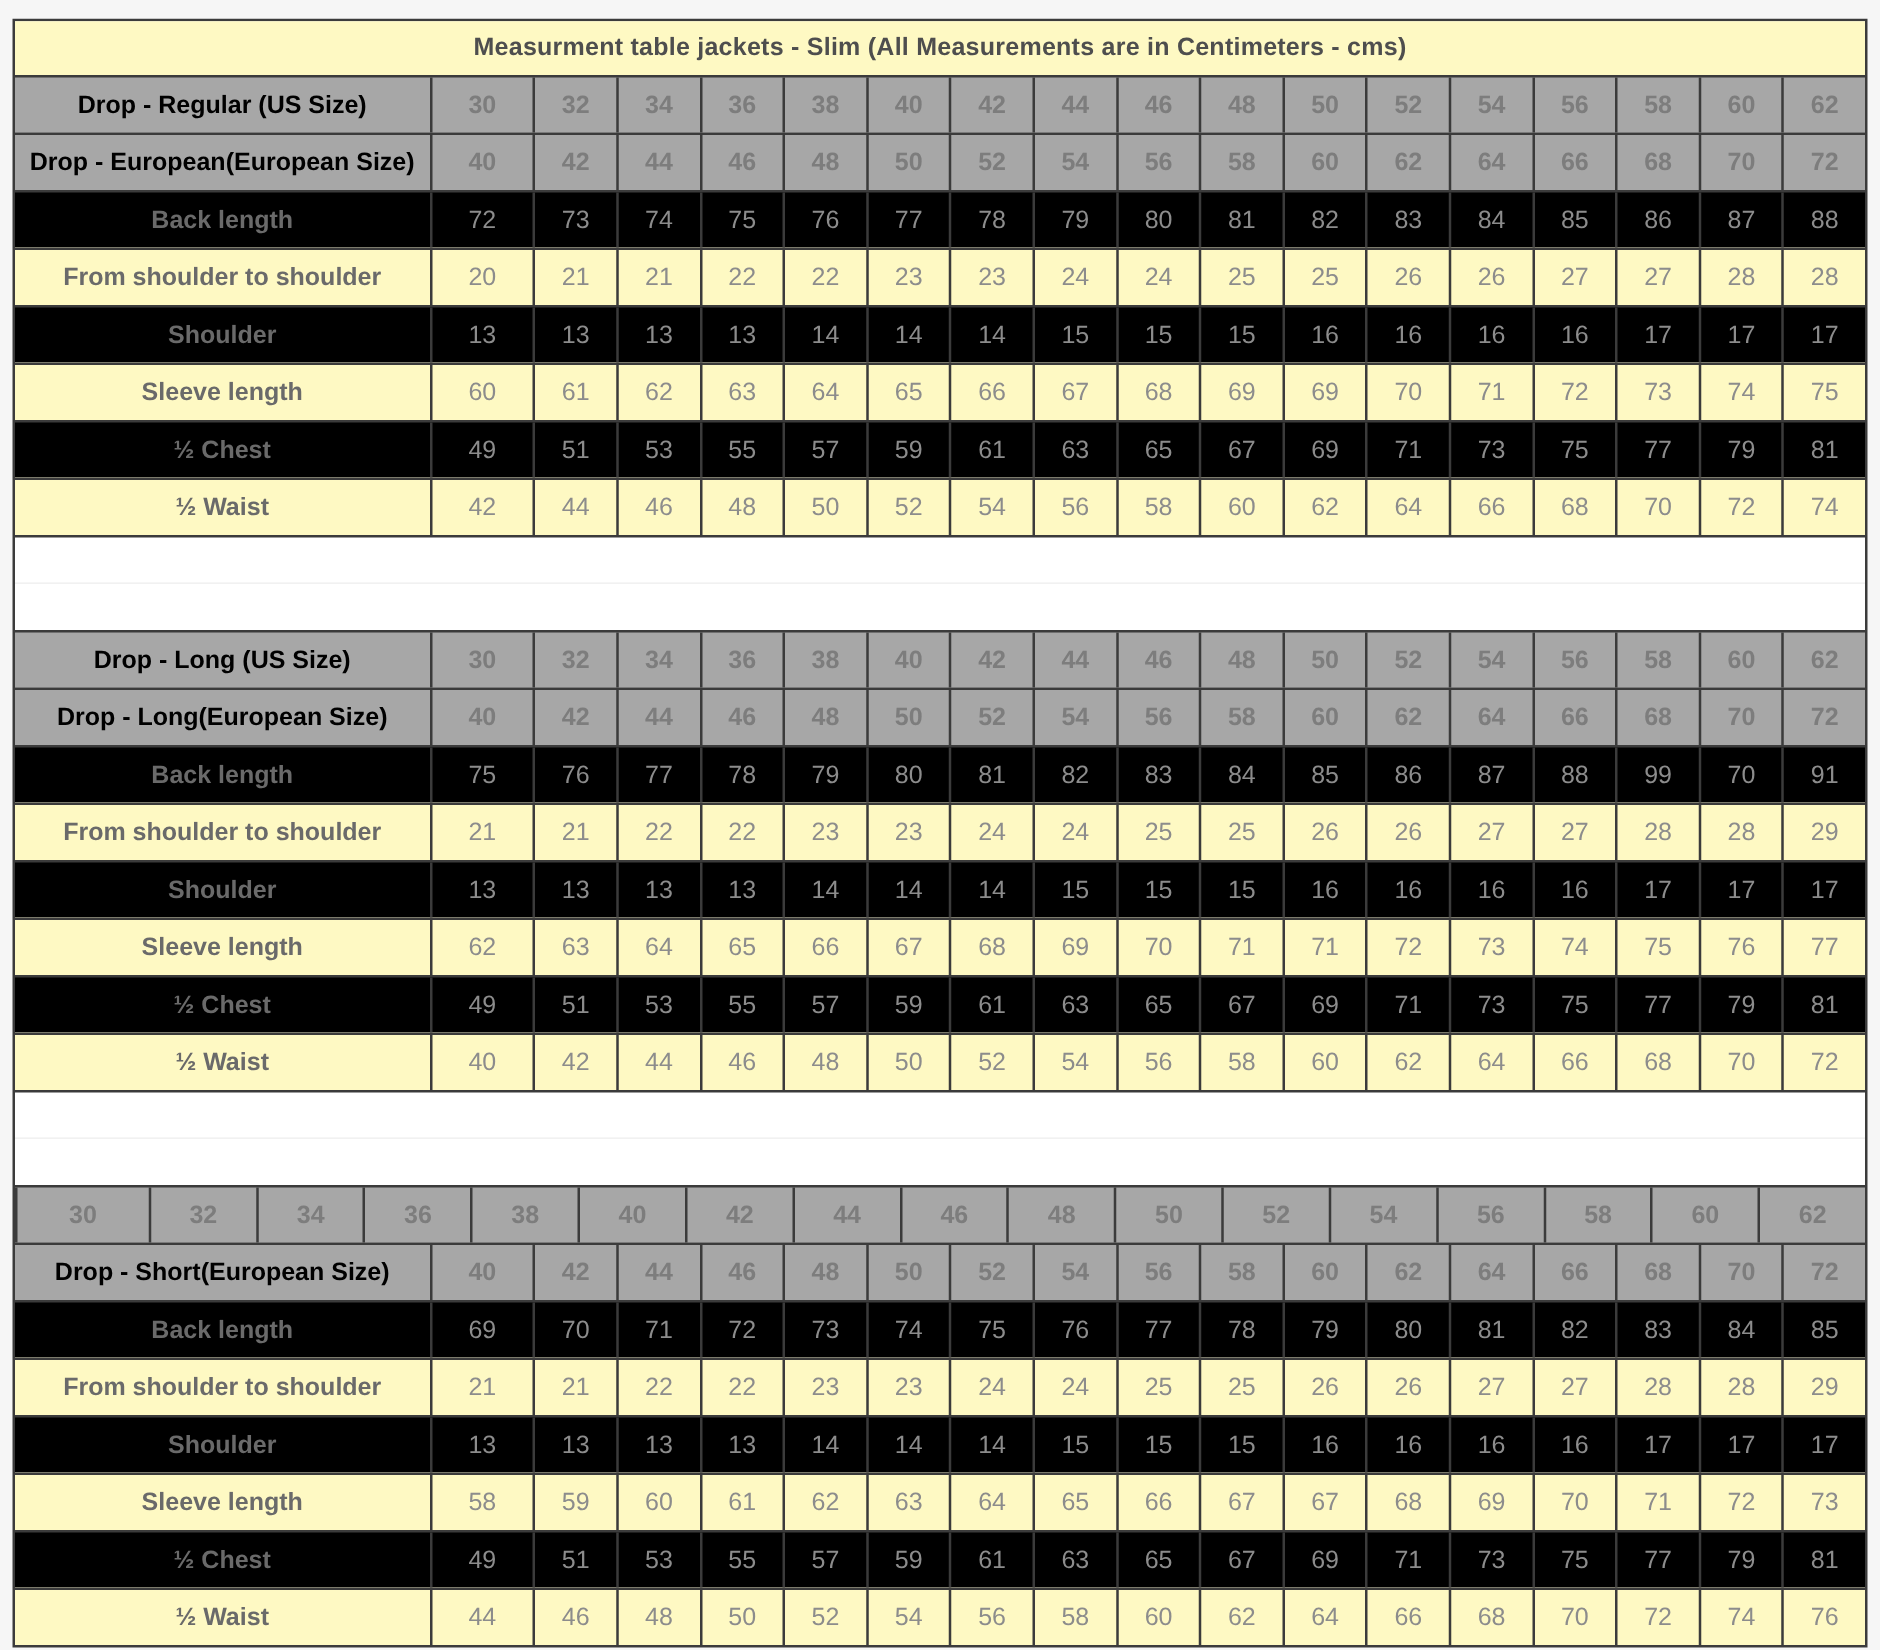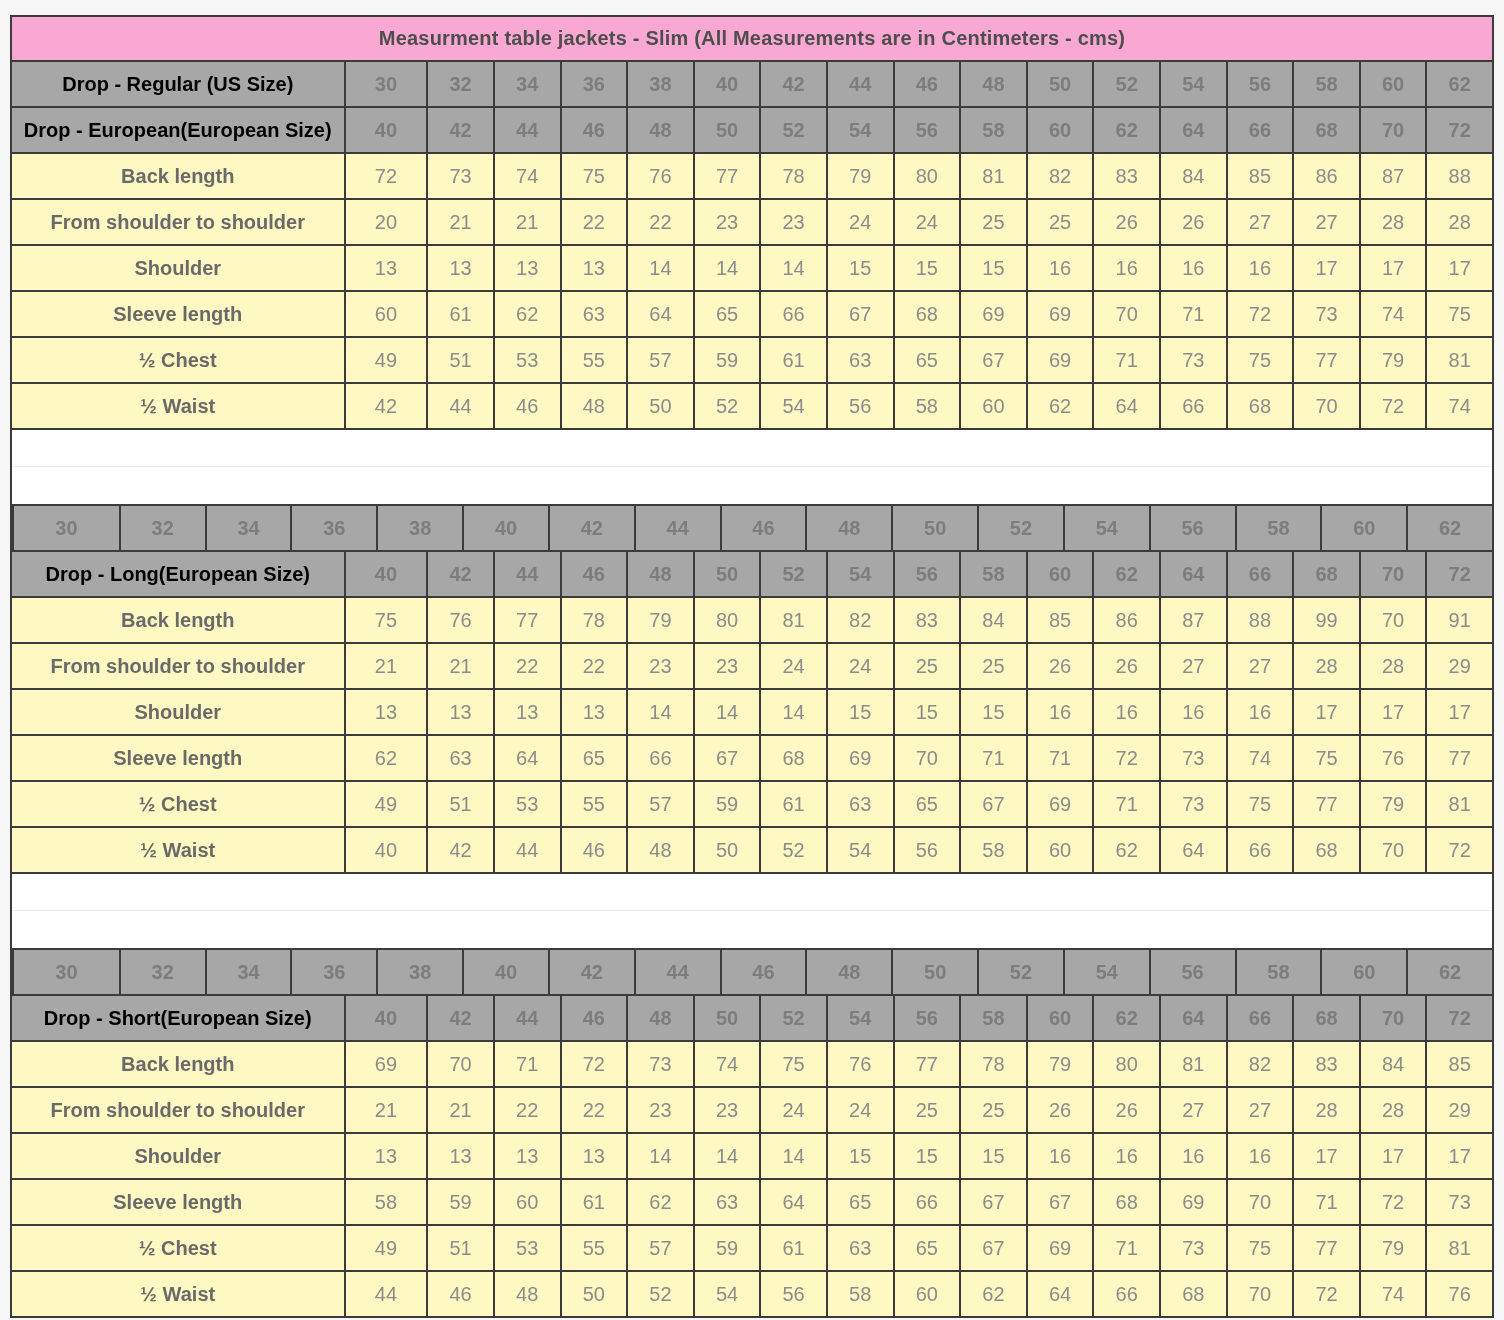--- a/index.html
+++ b/index.html
@@ -20,21 +20,21 @@
     border-top: 2px solid #3b3b3b;
     height: 46px;
   }
   .cell {
     display: flex;
     align-items: center;
     justify-content: center;
     overflow: hidden;
     white-space: nowrap;
   }
-  .title-row { border-top: none; height: 43px; background: #f9a8d4; text-align: center; }
+  .title-row { border-top: none; height: 43px; background: #fef9c3; text-align: center; }
   .title-cell {
     flex: 1;
     font-weight: bold;
     font-size: 20px;
     color: #4e4e4e;
     letter-spacing: 0.2px;
   }
   .label-cell {
     width: 22.4%;
     flex: none;
@@ -44,21 +44,21 @@
   }
   .val-cell {
     flex: 1;
     border-left: 2px solid #3b3b3b;
     font-size: 20px;
   }
   .val-cell.first { flex: 1.25; }
   .hdr-row { background: #a7a7a7; }
   .hdr-row .label-cell { color: #000000; }
   .hdr-row .val-cell { color: #7d7d7d; font-weight: bold; }
-  .data-row.even { background: #fef9c3; }
+  .data-row.even { background: #000000; }
   .data-row.odd  { background: #fef9c3; }
   .data-row .label-cell { color: #6a6a6a; }
   .data-row .val-cell   { color: #8c8c8c; }
   .spacer-row {
     height: 38px;
     background: #ffffff;
     border-top: 2px solid #3b3b3b;
   }
   .spacer-row.second { border-top: 1px solid #ededed; }
 </style>
@@ -226,20 +226,21 @@
       <div class="cell val-cell">64</div>
       <div class="cell val-cell">66</div>
       <div class="cell val-cell">68</div>
       <div class="cell val-cell">70</div>
       <div class="cell val-cell">72</div>
       <div class="cell val-cell">74</div>
     </div>
     <div class="row spacer-row"></div>
     <div class="row spacer-row second"></div>
     <div class="row hdr-row">
+      <div class="cell label-cell">Drop - Long (US Size)</div>
       <div class="cell val-cell first">30</div>
       <div class="cell val-cell">32</div>
       <div class="cell val-cell">34</div>
       <div class="cell val-cell">36</div>
       <div class="cell val-cell">38</div>
       <div class="cell val-cell">40</div>
       <div class="cell val-cell">42</div>
       <div class="cell val-cell">44</div>
       <div class="cell val-cell">46</div>
       <div class="cell val-cell">48</div>

